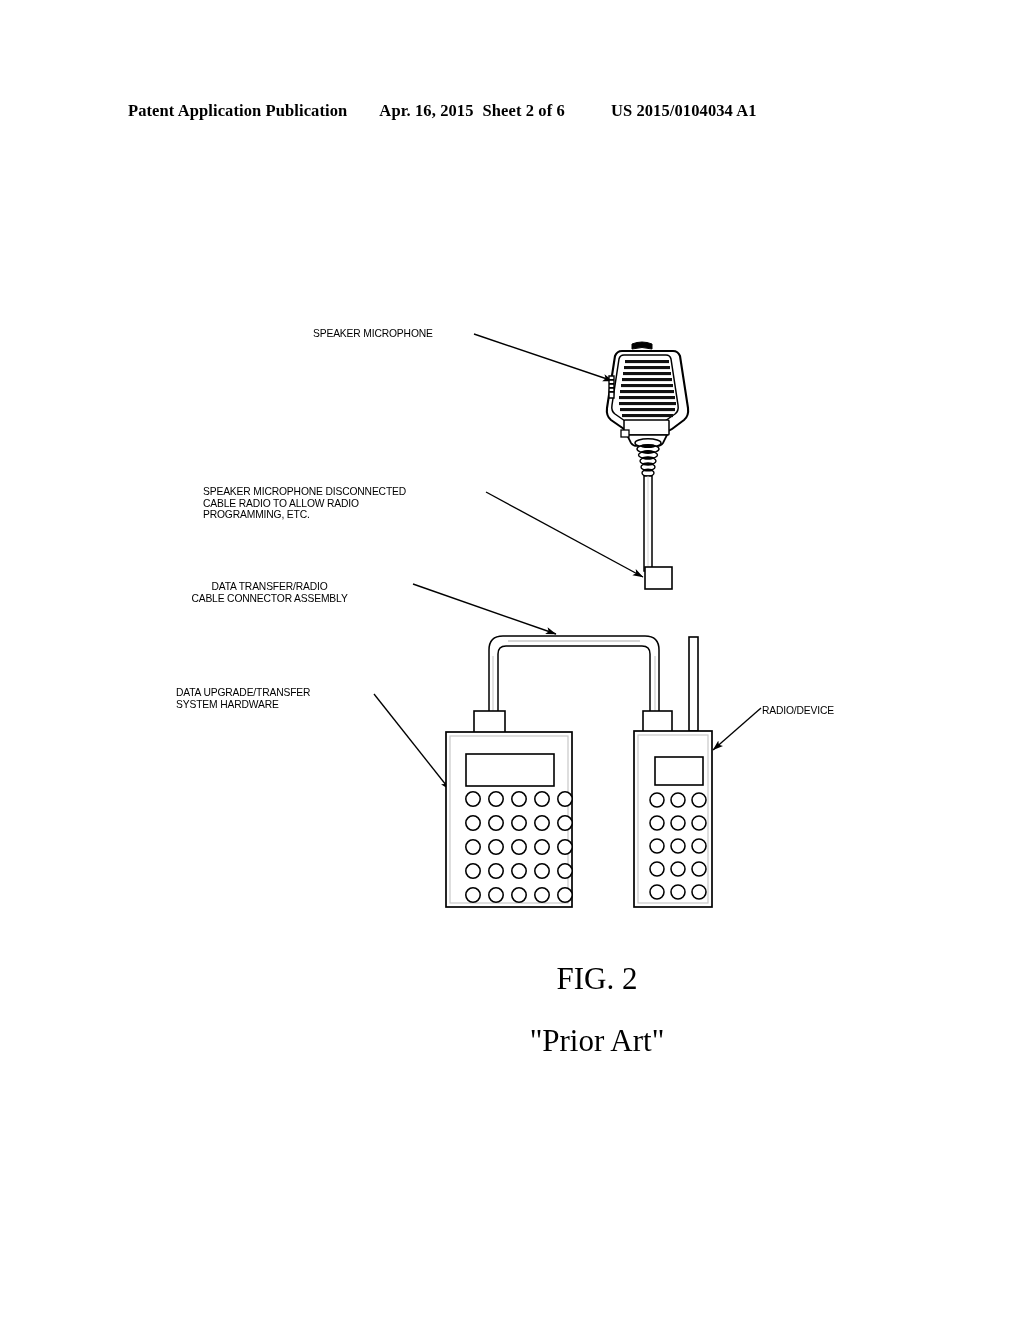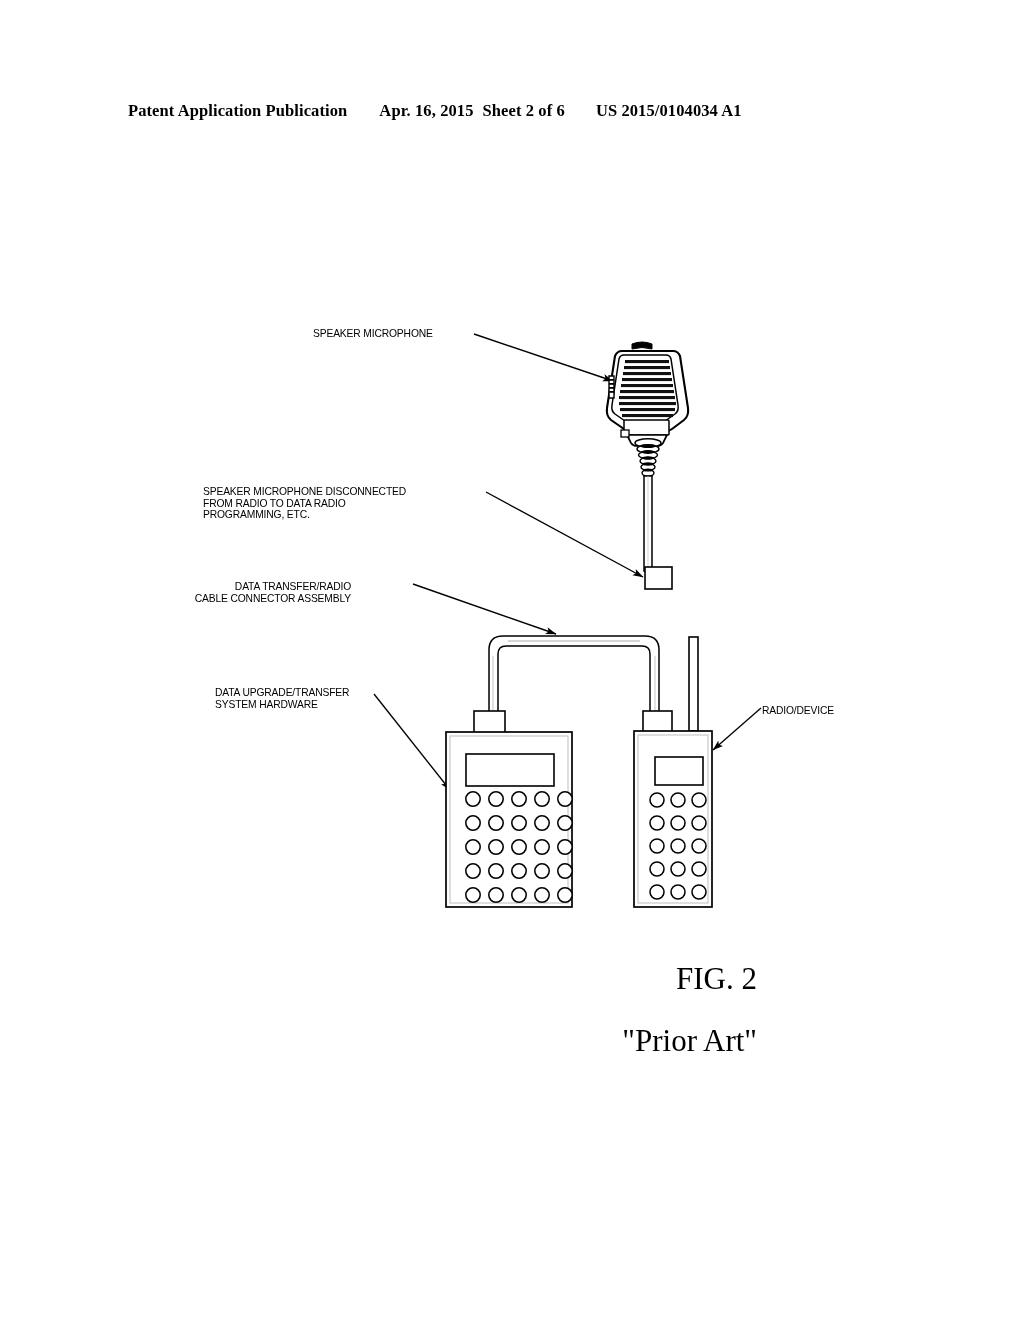--- a/index.html
+++ b/index.html
@@ -39,21 +39,21 @@
     flex: 0 0 auto;
     margin-left: 32px;
   }
   #page-header .hdr-sheet {
     flex: 0 0 auto;
     margin-left: 9px;
     text-align: right;
   }
   #page-header .hdr-num {
     flex: 0 0 auto;
-    margin-left: 31px;
+    margin-left: 46px;
   }
 
   
   #figure-canvas {
     position: absolute;
     left: 0;
     top: 0;
     width: 1024px;
     height: 1320px;
   }
@@ -74,42 +74,41 @@
     text-align: center;
   }
   #label-disconnected {
     left: 203px;
     top: 486px;
     text-align: left;
   }
   #label-cable-connector {
     left: 188px;
     top: 581px;
-    text-align: right;
+    text-align: center;
     width: 163px;
   }
   #label-system-hardware {
     left: 176px;
     top: 687px;
     text-align: left;
-    margin-left: 39px;
   }
   #label-radio-device {
     left: 762px;
     top: 705px;
     text-align: right;
   }
 
   
   #figure-caption {
     position: absolute;
     left: 437px;
     top: 948px;
     width: 320px;
-    text-align: right;
+    text-align: center;
     font-family: "Liberation Serif", serif;
     font-size: 31px;
     line-height: 62px;
     color: #000000;
   }
   #figure-caption .cap-line {
     display: block;
   }
 </style>
 </head>
@@ -298,21 +297,21 @@
         <circle cx="678" cy="892" r="7.0"></circle>
         <circle cx="699" cy="892" r="7.0"></circle>
     </g>
   </g>
 
 </svg>
 
 <div class="callout" id="label-speaker-microphone">SPEAKER MICROPHONE</div>
 
 <div class="callout" id="label-disconnected">SPEAKER MICROPHONE DISCONNECTED
-FROM RADIO TO DATA RADIO
+CABLE RADIO TO ALLOW RADIO
 PROGRAMMING, ETC.</div>
 
 <div class="callout" id="label-cable-connector">DATA TRANSFER/RADIO
 CABLE CONNECTOR ASSEMBLY</div>
 
 <div class="callout" id="label-system-hardware">DATA UPGRADE/TRANSFER
 SYSTEM HARDWARE</div>
 
 <div class="callout" id="label-radio-device">RADIO/DEVICE</div>
 

